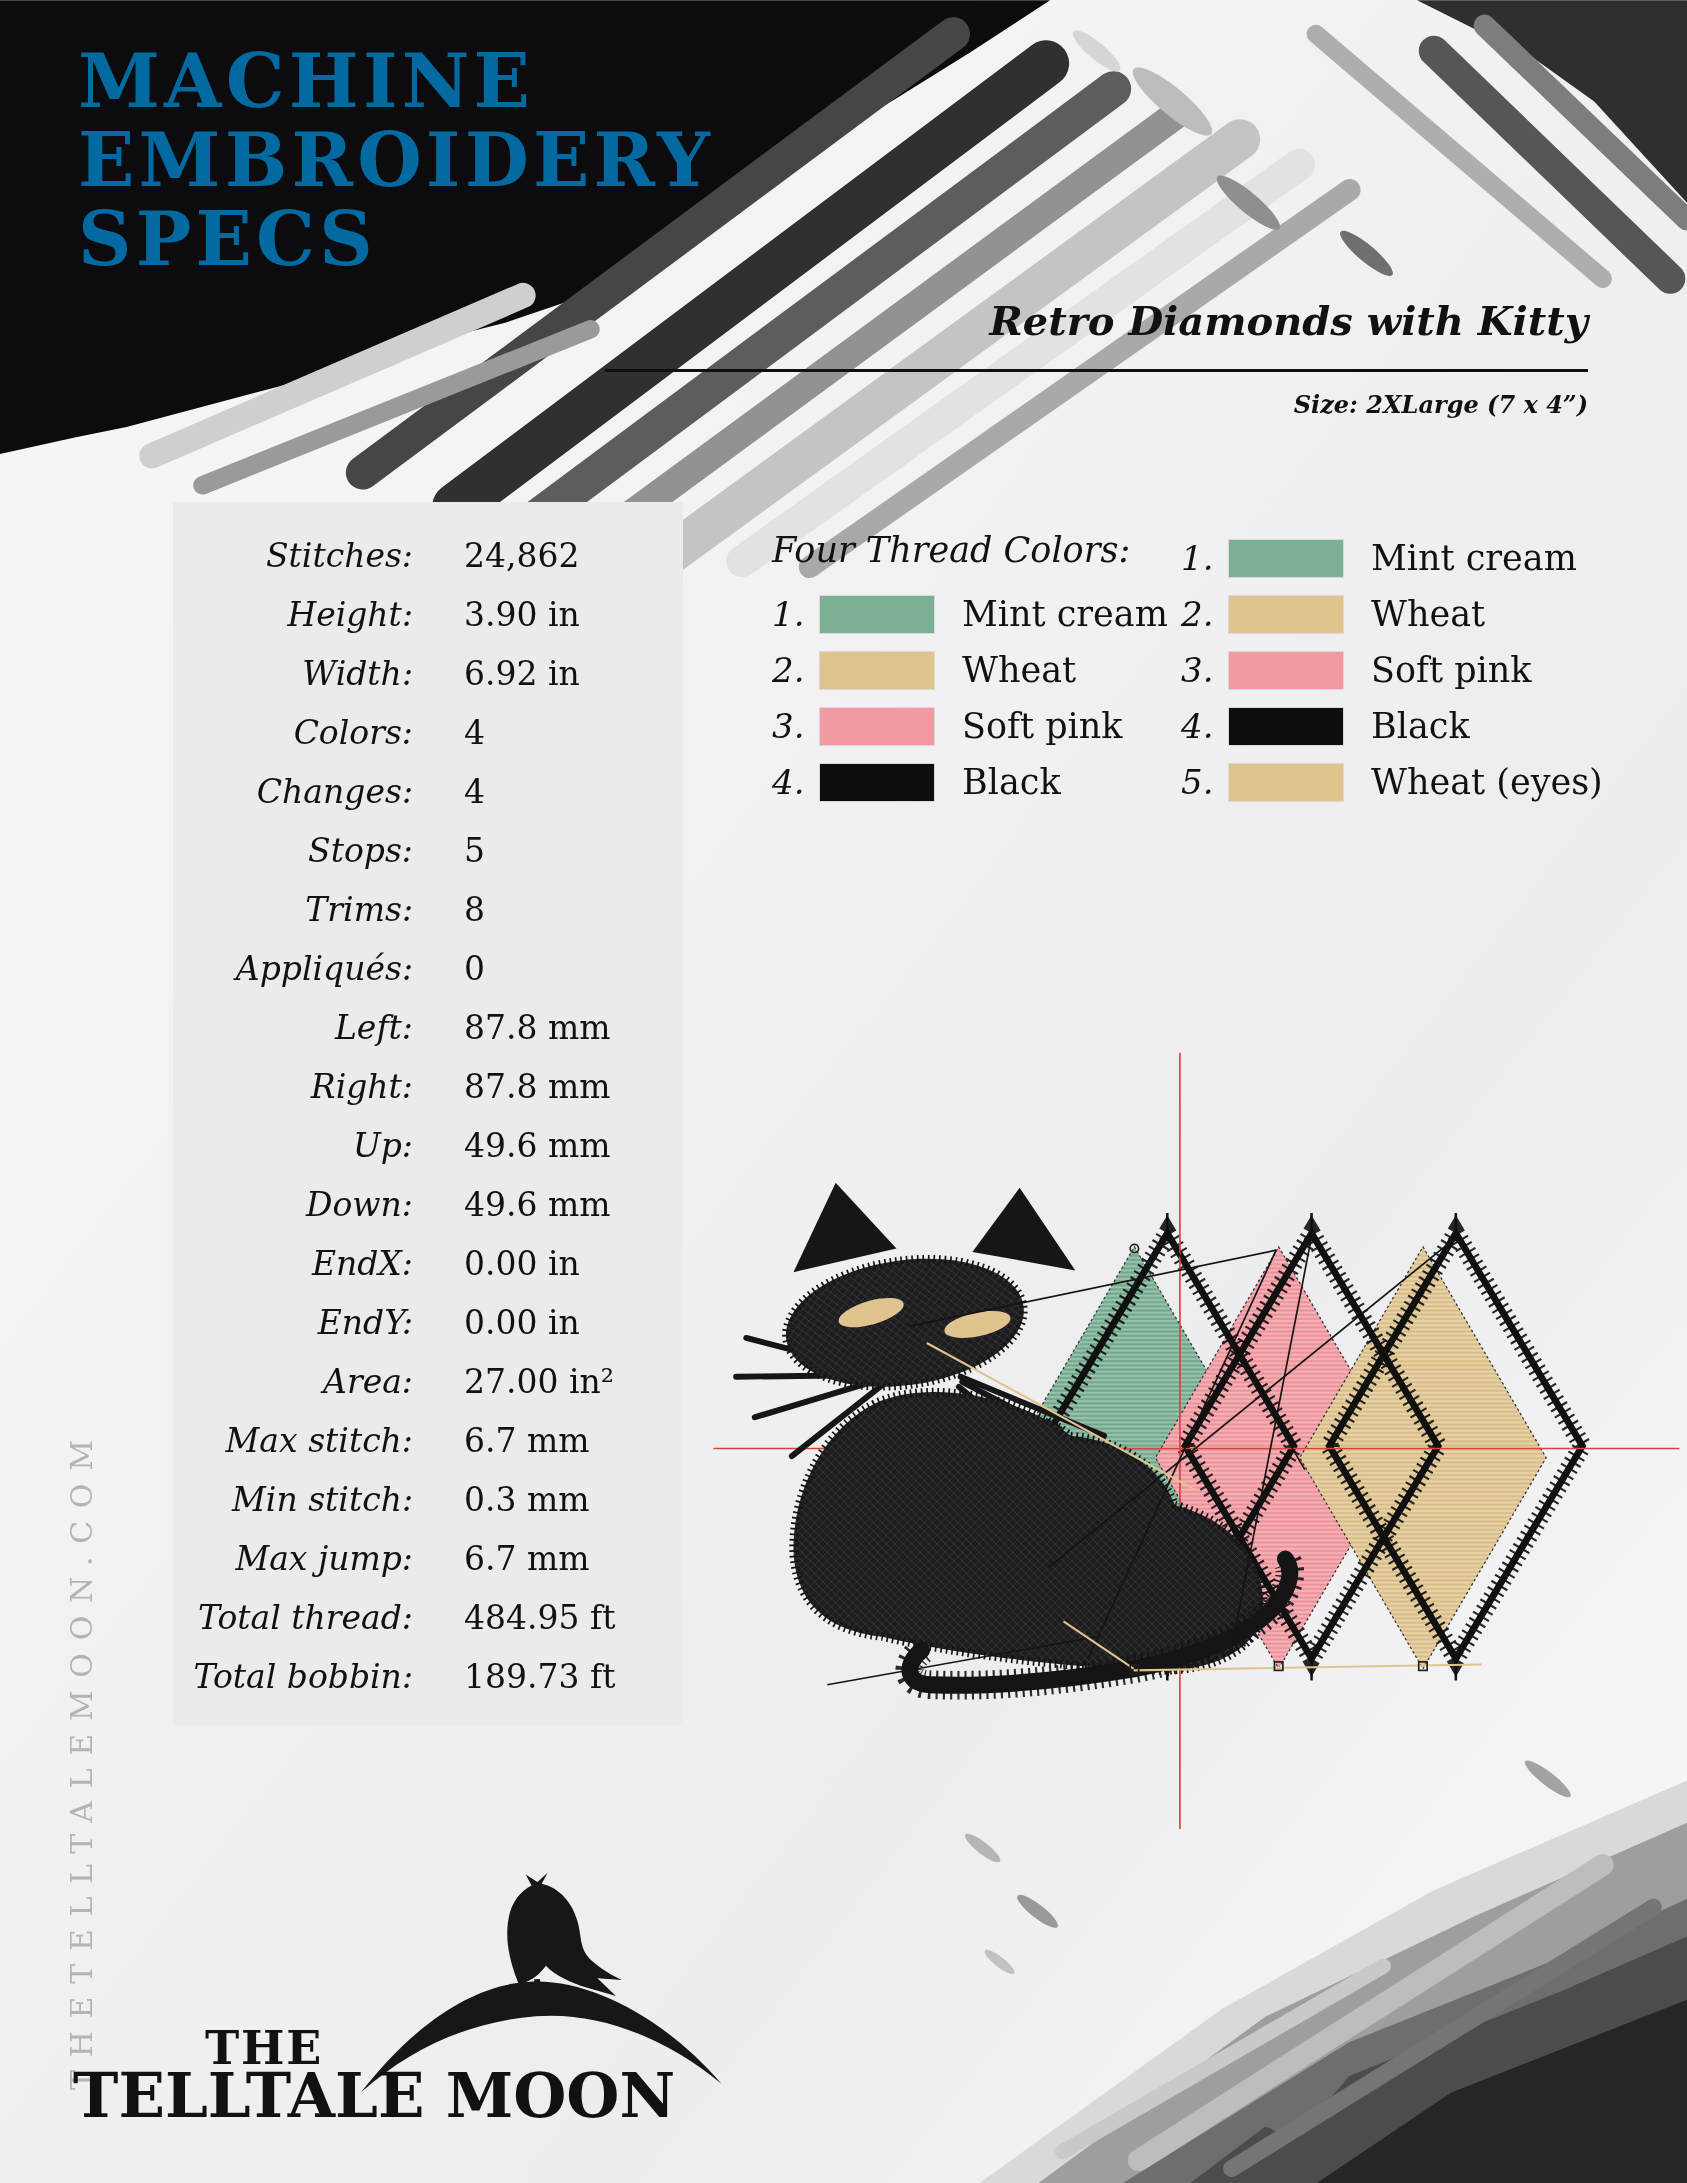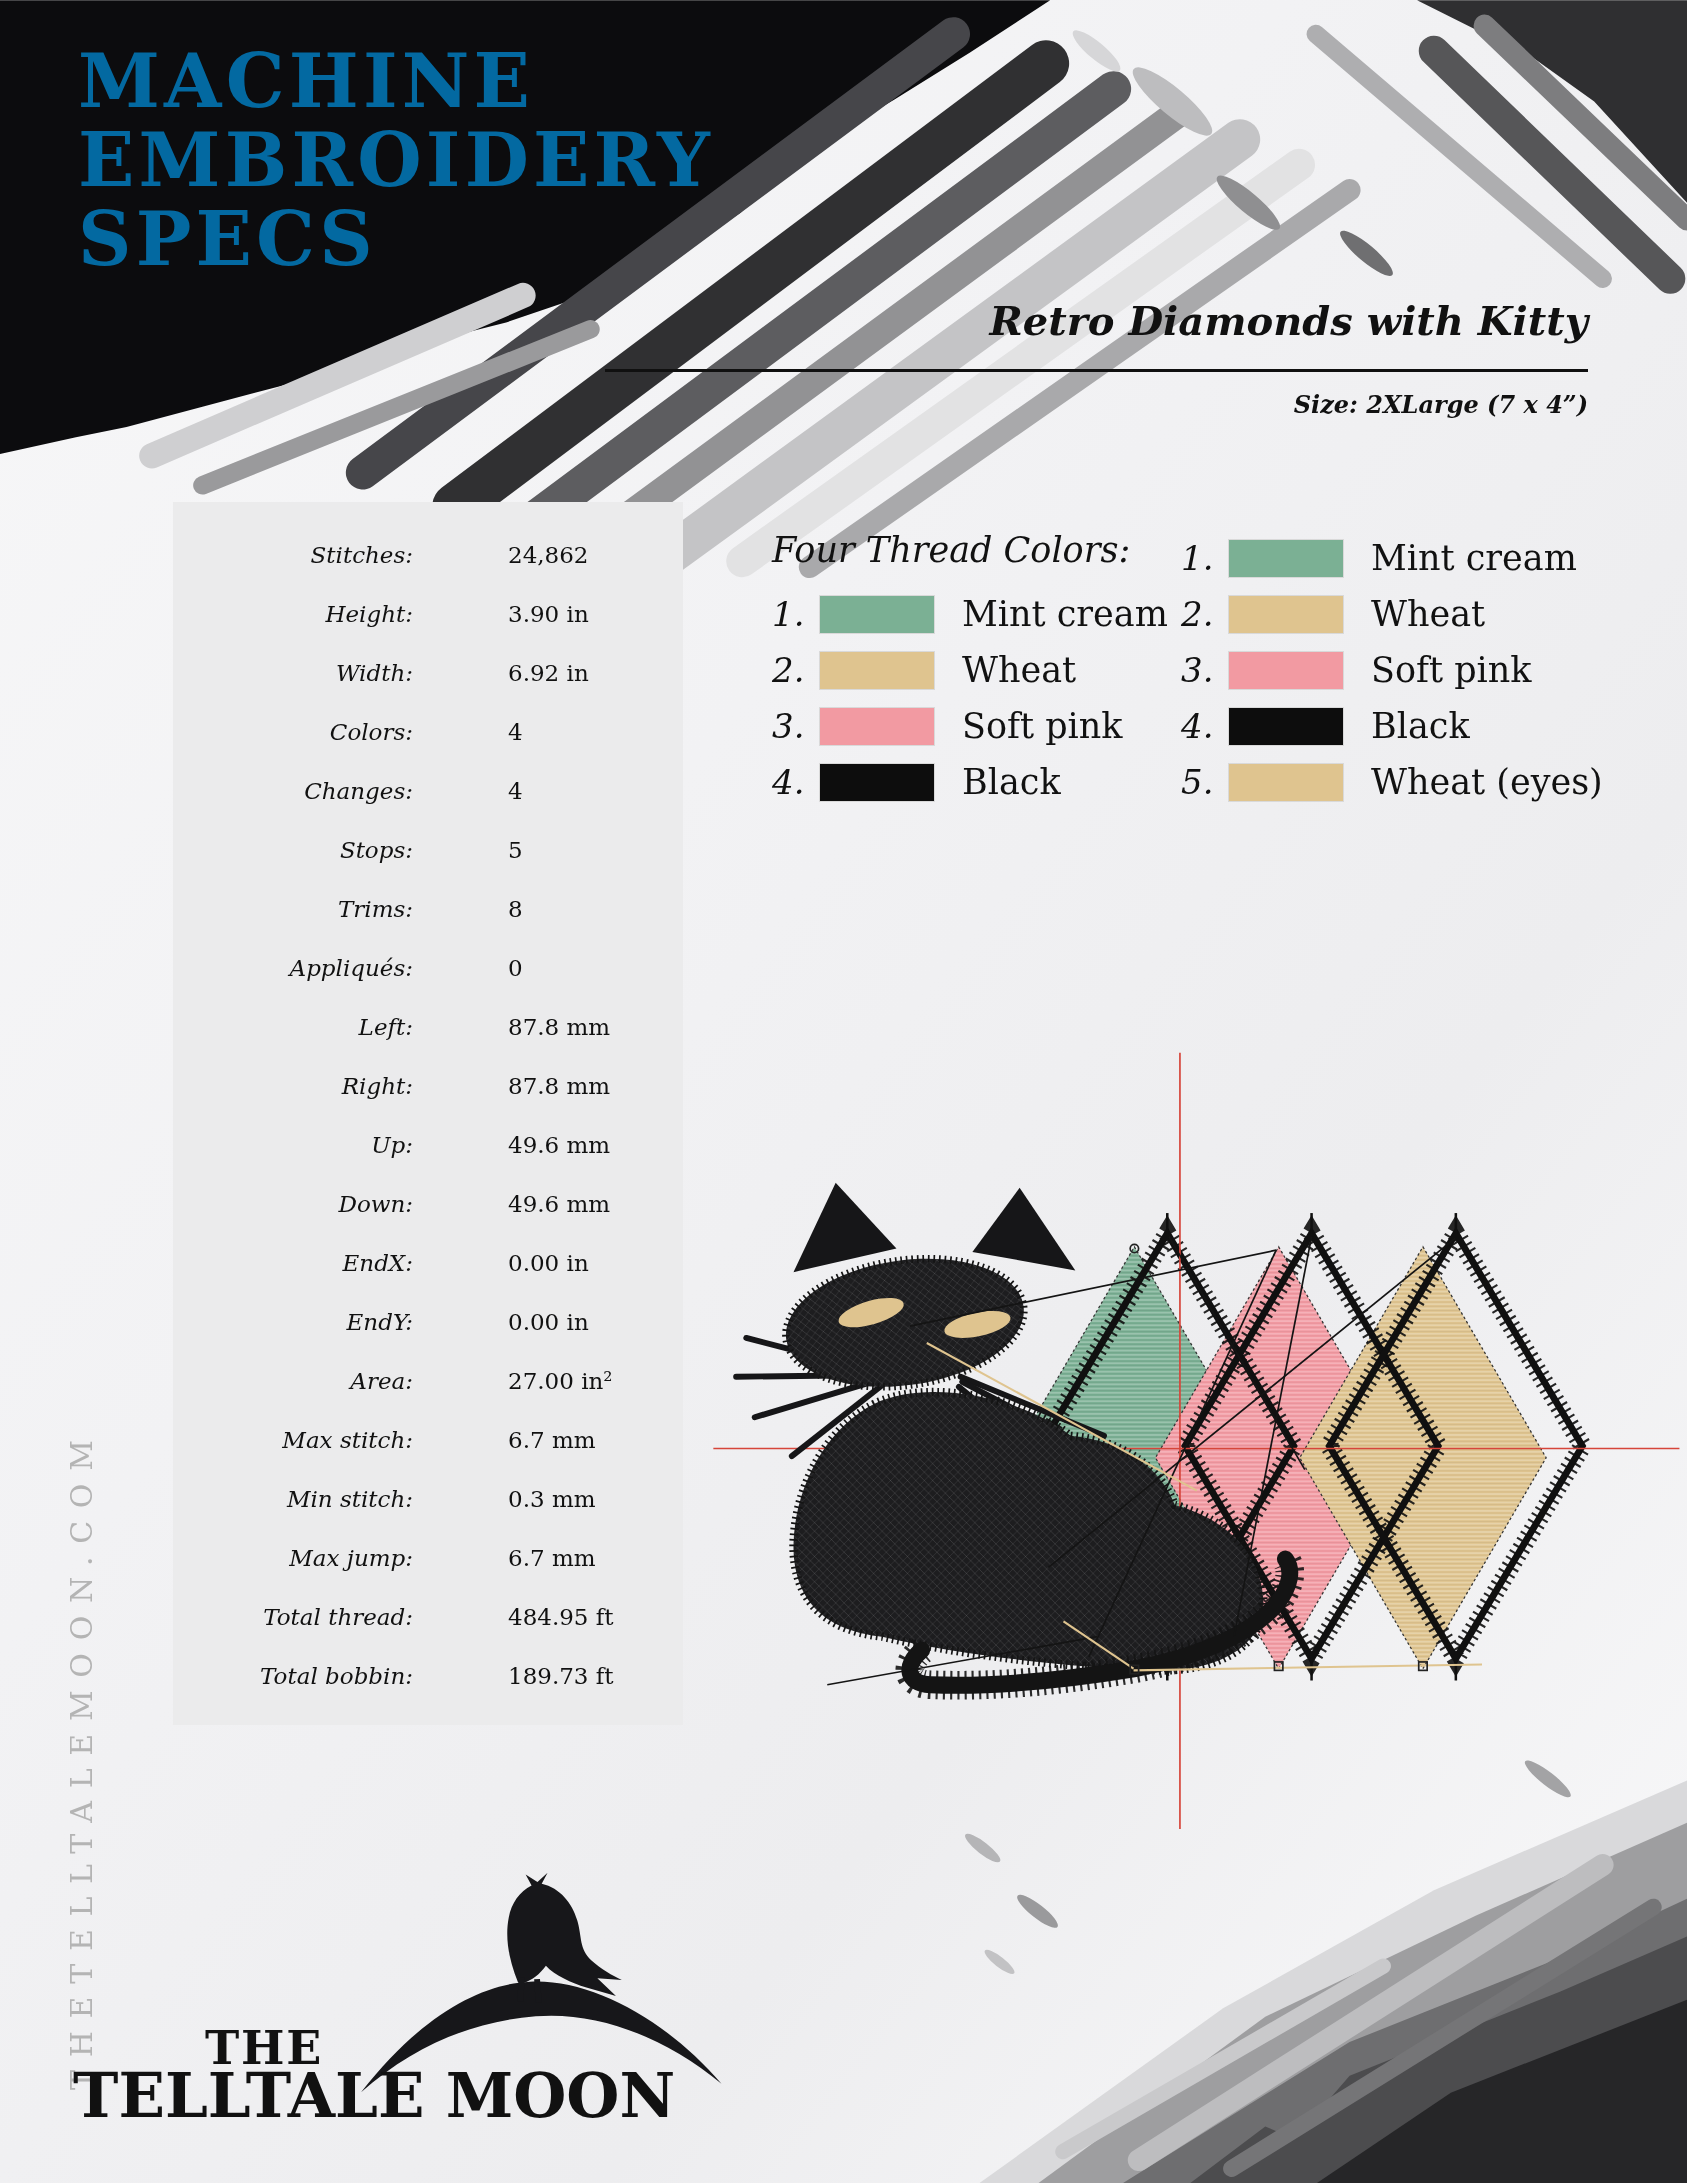--- a/index.html
+++ b/index.html
@@ -14,21 +14,21 @@
               letter-spacing:4.2px;color:#0369a1;z-index:4;}
   .design-name{left:591px;top:297px;width:997px;text-align:right;font-size:40px;
                font-weight:bold;font-style:italic;z-index:4;}
   .header-rule{left:605px;top:369px;width:983px;height:3.4px;background:#101010;z-index:4;}
   .size-label{left:591px;top:390px;width:997px;text-align:right;font-size:24px;
               font-weight:bold;font-style:italic;z-index:4;}
 
   
   .spec-panel{left:173px;top:502px;width:510px;height:1223px;background:var(--panel_bg,#ebebed);
               box-sizing:border-box;padding-top:23.6px;z-index:3;}
-  .spec-row{height:59px;display:flex;align-items:center;font-size:23px;gap:44px;}
+  .spec-row{height:59px;display:flex;align-items:center;font-size:33px;}
   .spec-label{width:240px;text-align:right;font-style:italic;}
   .spec-value{margin-left:51px;}
 
   
   .clist{z-index:3;}
   .clist-title{font-size:35px;font-style:italic;height:56px;}
   .crow{height:56px;display:flex;align-items:center;}
   .cnum{width:47px;font-size:34px;font-style:italic;}
   .swatch{width:116px;height:39px;border:0.8px solid #d9d9d9;box-sizing:border-box;}
   .cname{margin-left:27px;font-size:35px;white-space:nowrap;}

